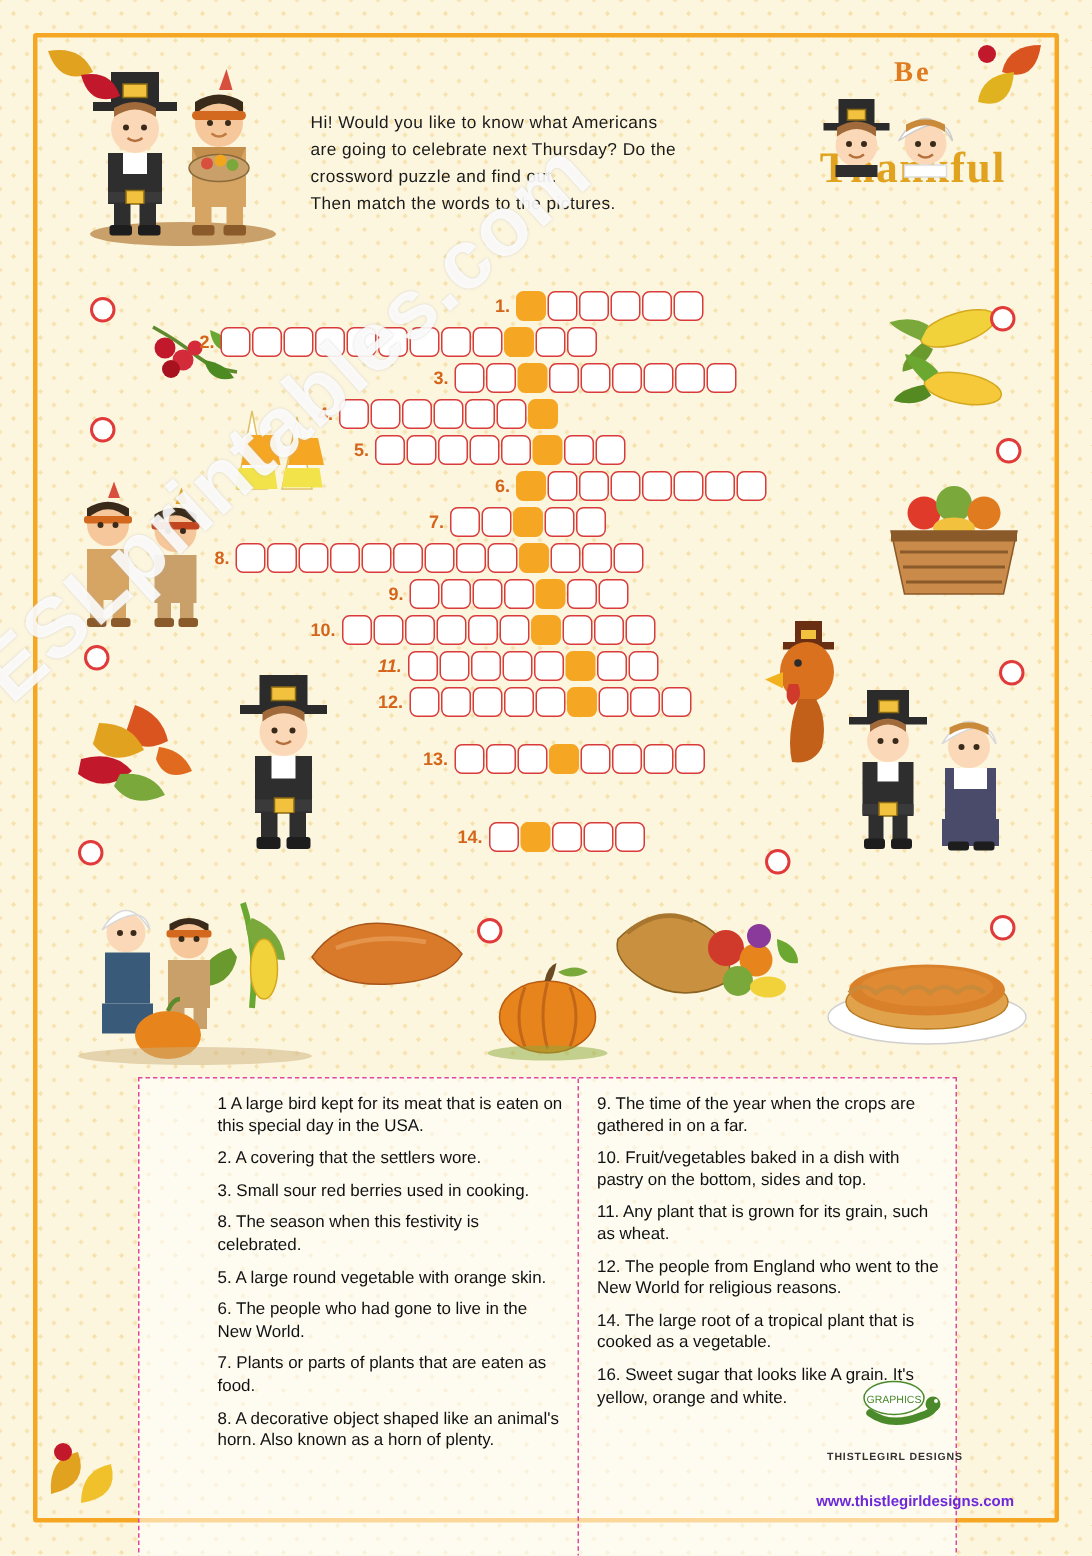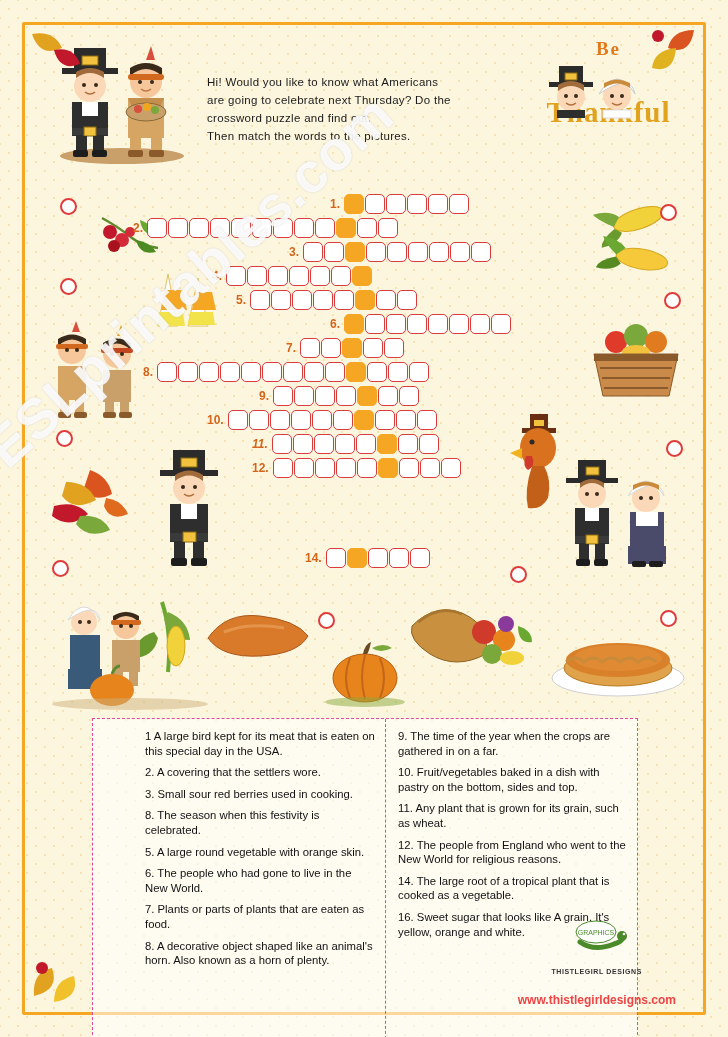--- a/index.html
+++ b/index.html
@@ -100,21 +100,21 @@
   }
   .cluecol{
     width:50%;box-sizing:border-box;padding:10px 10px 6px 12px;
     font-size:11.3px;line-height:14.6px;color:#111;
   }
   .cluecol.right{border-left:1.5px dashed #e0489b;}
   .clue{margin:0 0 7px 0;}
 
   .site{
     position:absolute;right:52px;bottom:30px;
-    font-size:12px;color:#ef4444;font-weight:bold;
+    font-size:10px;color:#6d28d9;font-weight:bold;
     font-family:"Liberation Sans", sans-serif;
   }
   .tgd{
     position:absolute;right:86px;bottom:62px;
     font-size:7px;color:#333;font-weight:bold;letter-spacing:.6px;
     font-family:"Liberation Sans", sans-serif;
   }
 
   
   .leaf{position:absolute;}
@@ -581,20 +581,31 @@
         <span class="cell"></span>
         <span class="cell"></span>
         <span class="cell"></span>
         <span class="cell"></span>
         <span class="cell"></span>
         <span class="cell key"></span>
         <span class="cell"></span>
         <span class="cell"></span>
         <span class="cell"></span>
       </div>
+      <div class="row" style="left: 282px; top: 310px;">
+        <span class="rownum">13.</span>
+        <span class="cell"></span>
+        <span class="cell"></span>
+        <span class="cell"></span>
+        <span class="cell key"></span>
+        <span class="cell"></span>
+        <span class="cell"></span>
+        <span class="cell"></span>
+        <span class="cell"></span>
+      </div>
       <div class="row" style="left: 305px; top: 334px; margin-top: 28px;">
         <span class="rownum">14.</span>
         <span class="cell"></span>
         <span class="cell key"></span>
         <span class="cell"></span>
         <span class="cell"></span>
         <span class="cell"></span>
       </div>
     </div>
   <div class="watermark">ESLprintables.com</div>

